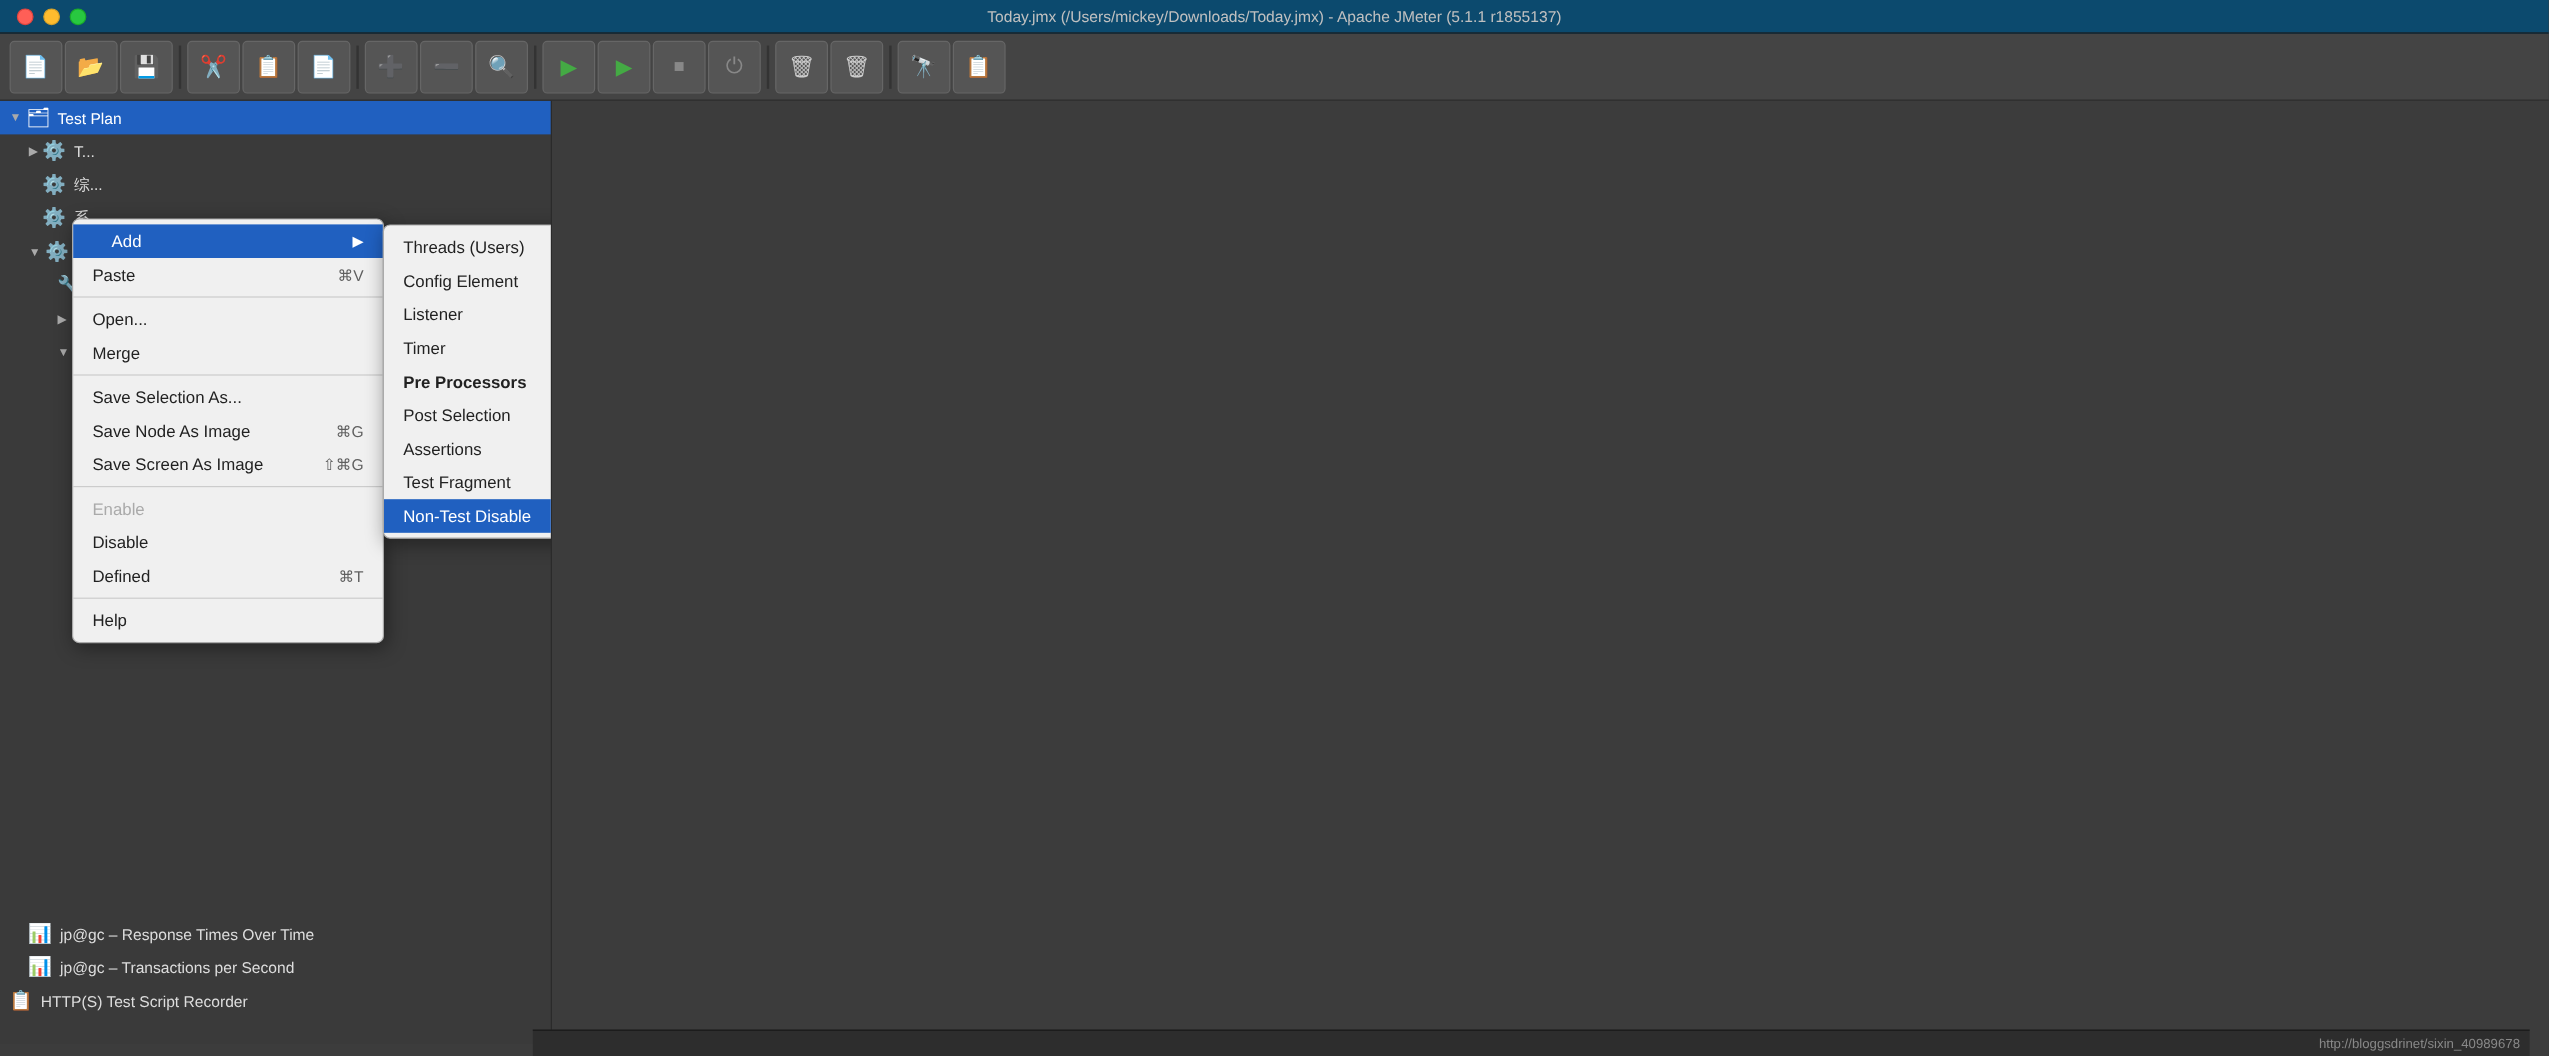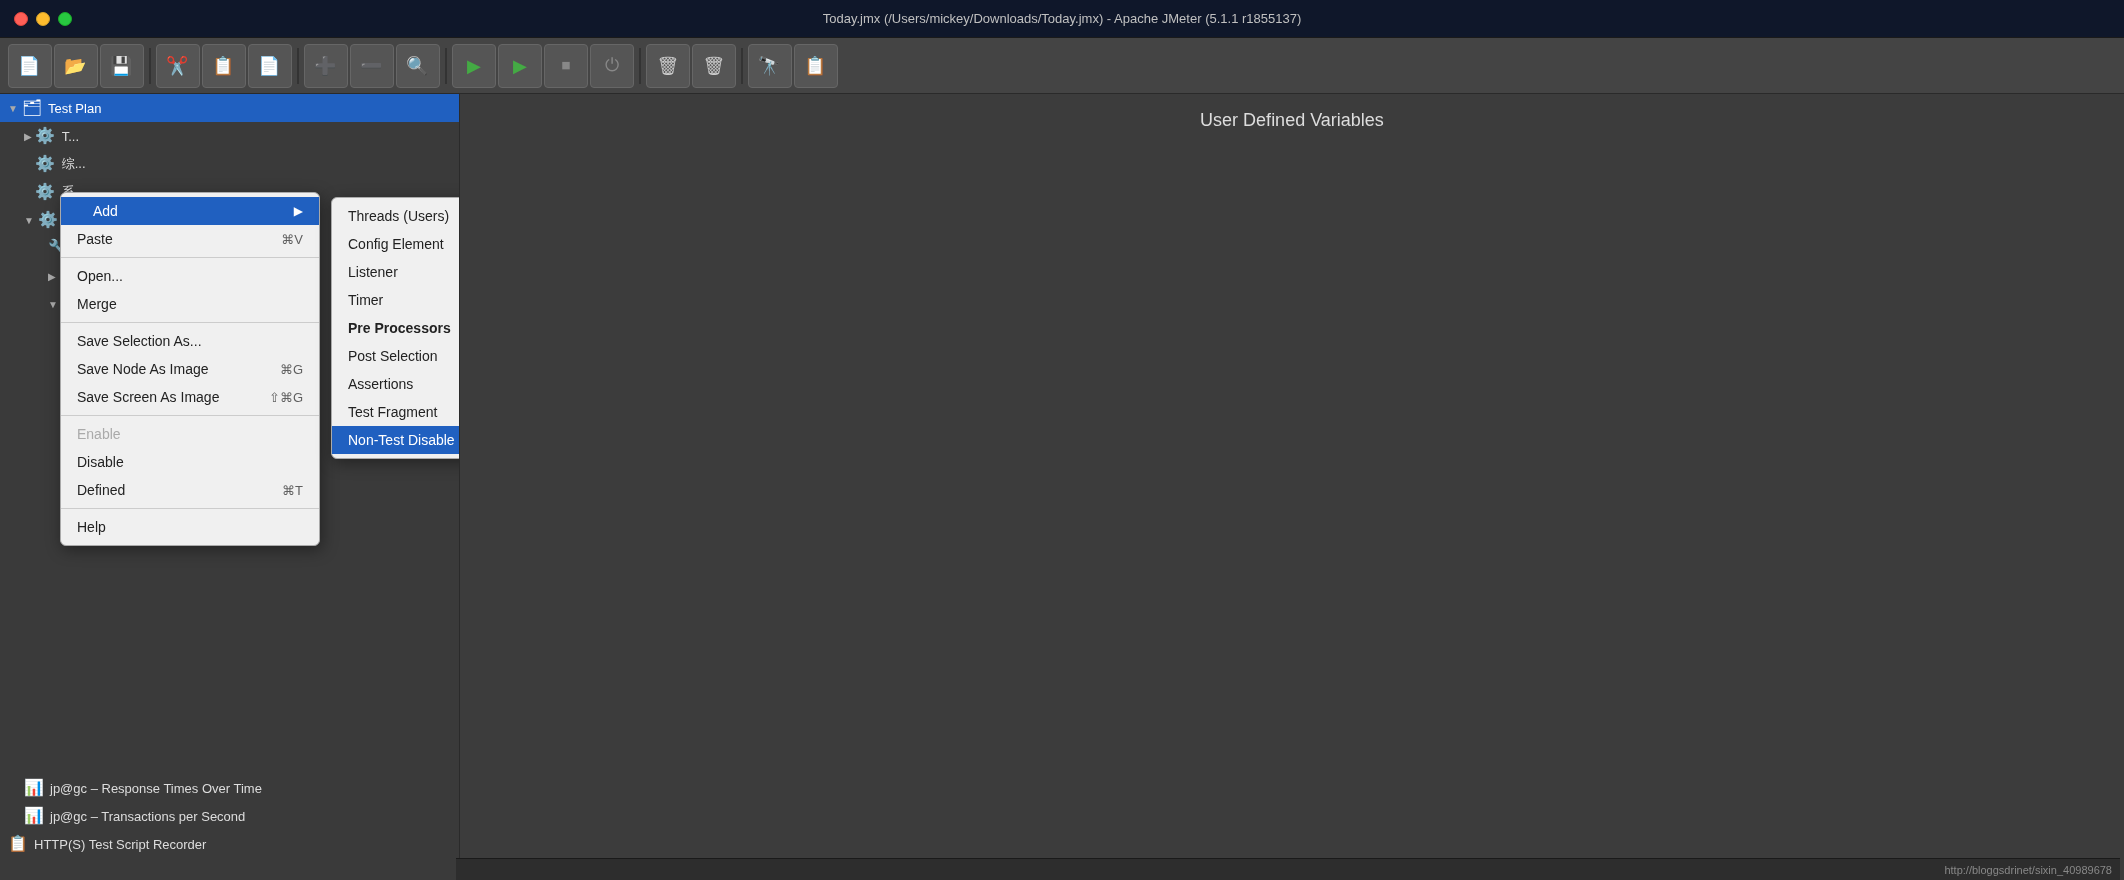--- a/index.html
+++ b/index.html
@@ -10,22 +10,22 @@
       font-family: -apple-system, 'Helvetica Neue', Arial, sans-serif;
       font-size: 14px;
       color: #e0e0e0;
       overflow: hidden;
       position: relative;
     }
 
     
     .title-bar {
       width: 100%;
-      height: 38px;
-      background: #0f172a;
+      height: 28px;
+      background: #0c4a6e;
       display: flex;
       align-items: center;
       justify-content: center;
       position: relative;
       border-bottom: 1px solid #1a1a1a;
     }
     .title-bar-buttons {
       position: absolute;
       left: 14px;
       display: flex;
@@ -169,21 +169,20 @@
       left: 100%;
       background: #f0f0f0;
       border: 1px solid #aaa;
       border-radius: 6px;
       box-shadow: 2px 4px 16px rgba(0,0,0,0.4);
       min-width: 220px;
       z-index: 101;
       padding: 4px 0;
       color: #222;
       font-size: 14px;
-      margin-left: 12px;
     }
 
     
     .right-panel {
       flex: 1;
       background: #3c3c3c;
       display: flex;
       flex-direction: column;
       padding: 16px;
     }
@@ -204,21 +203,21 @@
       text-align: left;
       border: 1px solid #666;
       font-weight: normal;
       font-size: 13px;
     }
 
     
     .status-bar {
       position: absolute;
       bottom: 0;
-      right: 4px;
+      right: 16px;
       width: calc(100% - 460px);
       height: 22px;
       background: #2d2d2d;
       display: flex;
       align-items: center;
       justify-content: flex-end;
       padding: 0 8px;
       font-size: 11px;
       color: #888;
       border-top: 1px solid #1a1a1a;
@@ -425,20 +424,19 @@
         <span class="shortcut">⌘T</span>
       </div>
       <div class="menu-separator"></div>
       <div class="menu-item">
         <span>Help</span>
       </div>
     </div>
   </div>
 
   <div class="right-panel">
-    <div class="right-panel-title">User Defined Variables</div>
   </div>
 
 </div>
 
 <div class="status-bar">
   <span>http://bloggsdrinet/sixin_40989678</span>
 </div>
 
 </body></html>

